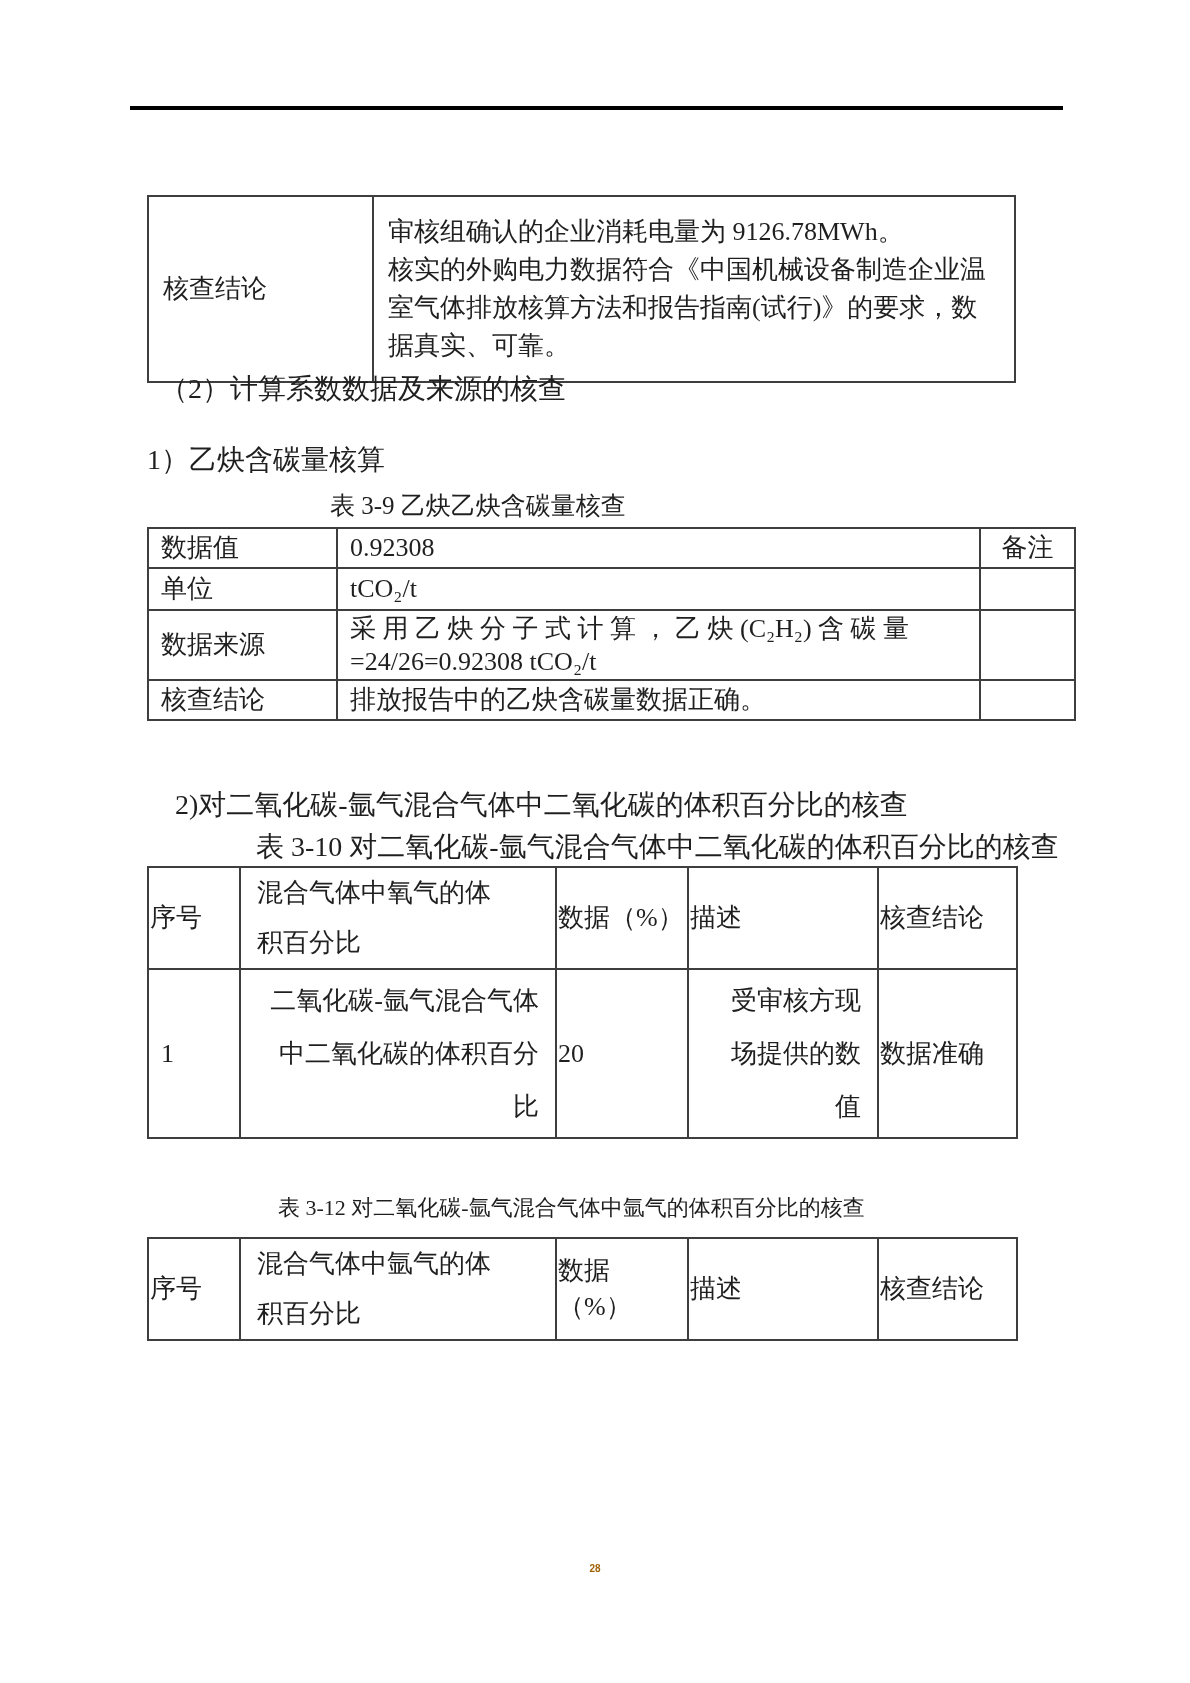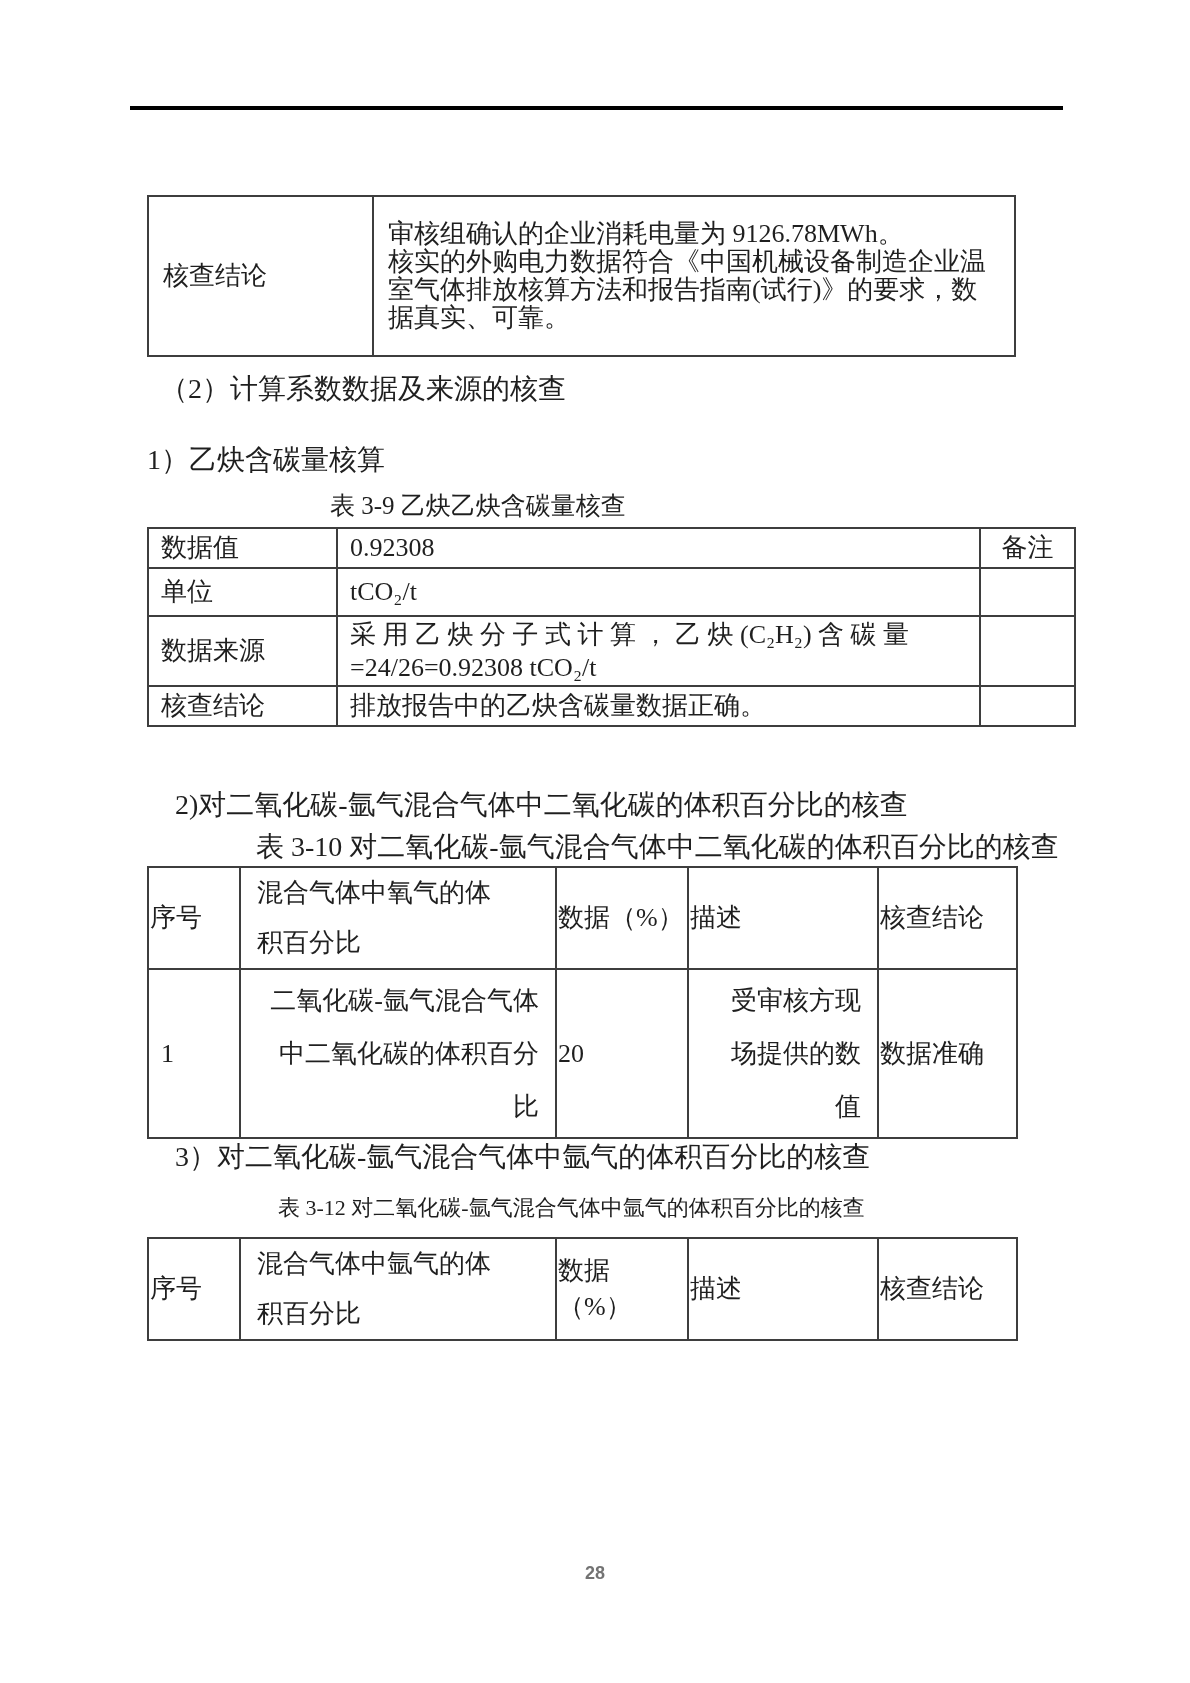--- a/index.html
+++ b/index.html
@@ -22,42 +22,42 @@
     font-size:26px;
     line-height:36px;
     vertical-align:middle;
     overflow:hidden;
   }
   .preline { white-space:pre-line; }
 
   
   .tbl-conclusion { position:absolute; top:195px; left:147px; width:869px; }
   .tbl-conclusion .c-label { width:208px; padding-left:14px; }
-  .tbl-conclusion .c-body  { padding:6px 14px; line-height:28px; }
+  .tbl-conclusion .c-body  { padding:16px 14px; line-height:38px; }
   .tbl-conclusion tr { height:160px; }
 
   
   .heading { position:absolute; font-size:28px; line-height:34px; white-space:nowrap; }
   .h-sec2 { top:372px; left:160px; }
   .h-sub1 { top:443px; left:147px; }
   .h-sub2 { top:772px; left:175px;margin-top:16px; }
   .h-sub3 { top:1140px; left:175px; }
   .caption { position:absolute; white-space:nowrap; }
   .cap-39  { top:483px; left:330px; font-size:25px;margin-top:6px; }
   .cap-310 { top:828px; left:256px; font-size:28px; }
   .cap-312 { top:1193px; left:278px; font-size:22px; }
 
   
   .tbl-39 { position:absolute; top:527px; left:147px; width:869px; }
   .tbl-39 td { padding:1px 12px; }
   .tbl-39 .col-label { width:163px; }
   .tbl-39 .col-value { width:617px; }
   .tbl-39 .col-note  { width:89px; text-align:center; padding:1px 2px; }
   .tbl-39 tr.r-s { height:39px; }
-  .tbl-39 tr.r-m { height:48px; }
+  .tbl-39 tr.r-m { height:42px; }
   .tbl-39 tr.r-l { height:70px; }
   .tbl-39 .justify-cell { line-height:33px; }
 
   
   .tbl-grid { position:absolute; left:147px; width:869px; }
   .tbl-310 { top:866px; }
   .tbl-312 { top:1237px; }
   .tbl-grid .g1 { width:92px; }
   .tbl-grid .g2 { width:316px; }
   .tbl-grid .g3 { width:132px; }
@@ -68,21 +68,21 @@
   .tbl-grid td { text-align:left; }
   .tbl-grid td.two-line { text-align:left; padding:0 16px; line-height:50px; }
   .tbl-grid td.tri-line { text-align:right; padding:4px 16px; line-height:53px; }
   .tbl-grid td.num { text-align:left; padding-left:12px; }
 
   
   .page-number {
     position:absolute; top:1563px; left:0; width:100%;
     text-align:center;
     font-family:"Liberation Sans", sans-serif;
-    font-size:18px; font-weight:600; color:#737373;
+    font-size:10px; font-weight:600; color:#a16207;
   }
 </style>
 </head>
 <body>
 
 <div class="page">
 
   <div class="top-rule"></div>
 
   <table class="tbl-conclusion">
@@ -154,21 +154,20 @@
 比</td>
       <td>20</td>
       <td class="tri-line preline">受审核方现
 场提供的数
 值</td>
       <td>数据准确</td>
     </tr>
   </tbody>
     </table>
 
-  <div class="heading h-sub3">3）对二氧化碳-氩气混合气体中氩气的体积百分比的核查</div>
 
   <div class="caption cap-312">表 3-12 对二氧化碳-氩气混合气体中氩气的体积百分比的核查</div>
   <table class="tbl-grid tbl-312">
     <colgroup>
       <col class="g1">
         <col class="g2">
         <col class="g3">
         <col class="g4">
         <col class="g5">
     </colgroup>

